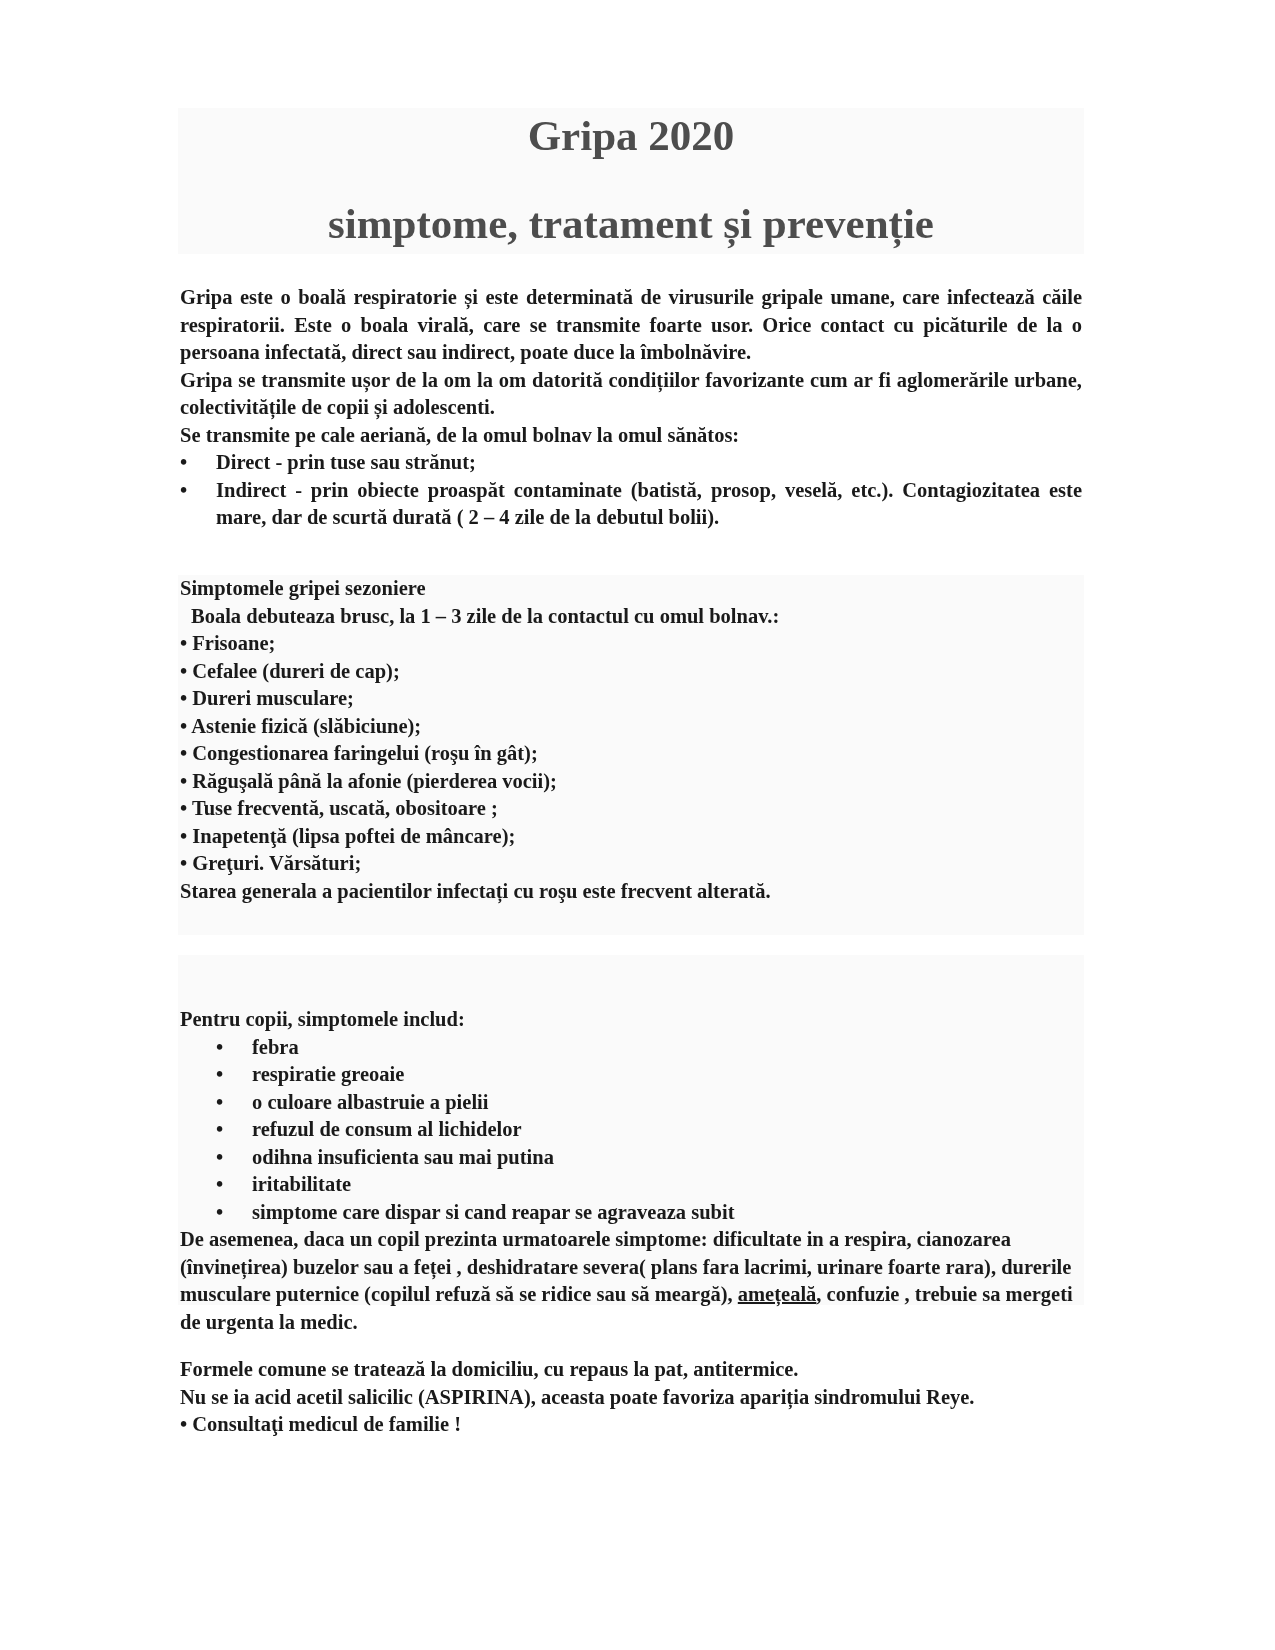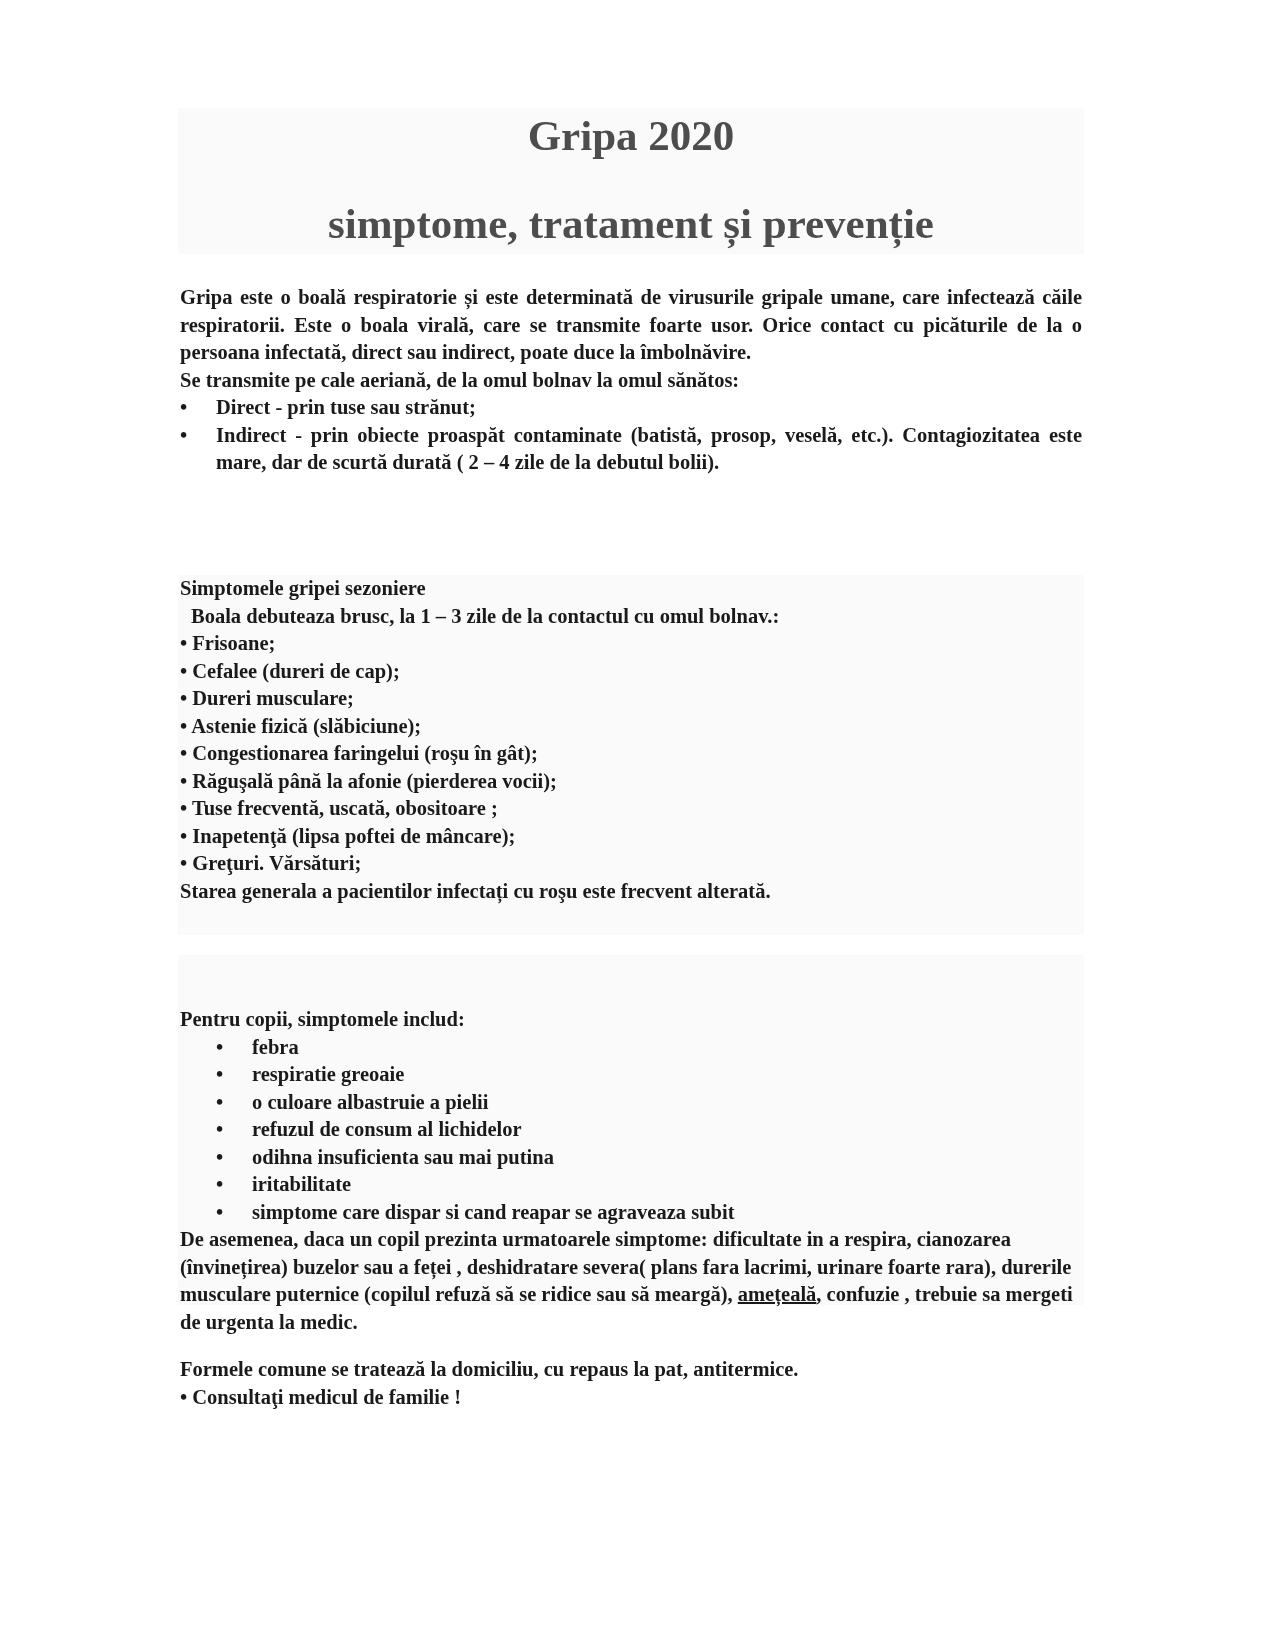--- a/index.html
+++ b/index.html
@@ -84,20 +84,21 @@
 <body>
 
 <div class="page">
 
   <div class="title-band"></div>
   <h1 class="title t1">Gripa 2020</h1>
   <h2 class="title t2">simptome, tratament și prevenție</h2>
 
   <div class="block" style="top:264px;margin-top:20px;">
     <p class="line justify">Gripa este o boală respiratorie și este determinată de virusurile gripale umane, care infectează căile respiratorii. Este o boala virală, care se transmite foarte usor. Orice contact cu picăturile de la o persoana infectată, direct sau indirect, poate duce la îmbolnăvire.</p>
+    <p class="line justify">Gripa se transmite ușor de la om la om datorită condițiilor favorizante cum ar fi aglomerările urbane, colectivitățile de copii și adolescenti.</p>
     <p class="line">Se transmite pe cale aeriană, de la omul bolnav la omul sănătos:</p>
     <div class="bullet-row">
       <span class="dot">•</span>
       <span class="txt">Direct - prin tuse sau strănut;</span>
     </div>
     <div class="bullet-row">
       <span class="dot">•</span>
       <span class="txt justify">Indirect - prin obiecte proaspăt contaminate (batistă, prosop, veselă, etc.). Contagiozitatea este mare, dar de scurtă durată ( 2 – 4 zile de la debutul bolii).</span>
     </div>
   </div>
@@ -147,16 +148,17 @@
     </div>
     <div class="bullet-row">
       <span class="dot">•</span>
       <span class="txt">simptome care dispar si cand reapar se agraveaza subit</span>
     </div>
     <p class="line"><span>De asemenea, daca un copil prezinta urmatoarele simptome: dificultate in a respira, cianozarea (învinețirea) buzelor sau a feței , deshidratare severa( plans fara lacrimi, urinare foarte rara), durerile musculare puternice (copilul refuză să se ridice sau să meargă), </span><span class="u">amețeală</span><span>, confuzie , trebuie sa mergeti de urgenta la medic.</span></p>
   </div>
 
   <div class="block" style="top:1356px;">
     <p class="line">Formele comune se tratează la domiciliu, cu repaus la pat, antitermice.</p>
+    <p class="line">Nu se ia acid acetil salicilic (ASPIRINA), aceasta poate favoriza apariția sindromului Reye.</p>
     <p class="line">• Consultaţi medicul de familie !</p>
   </div>
 
 </div>
 
 </body></html>

